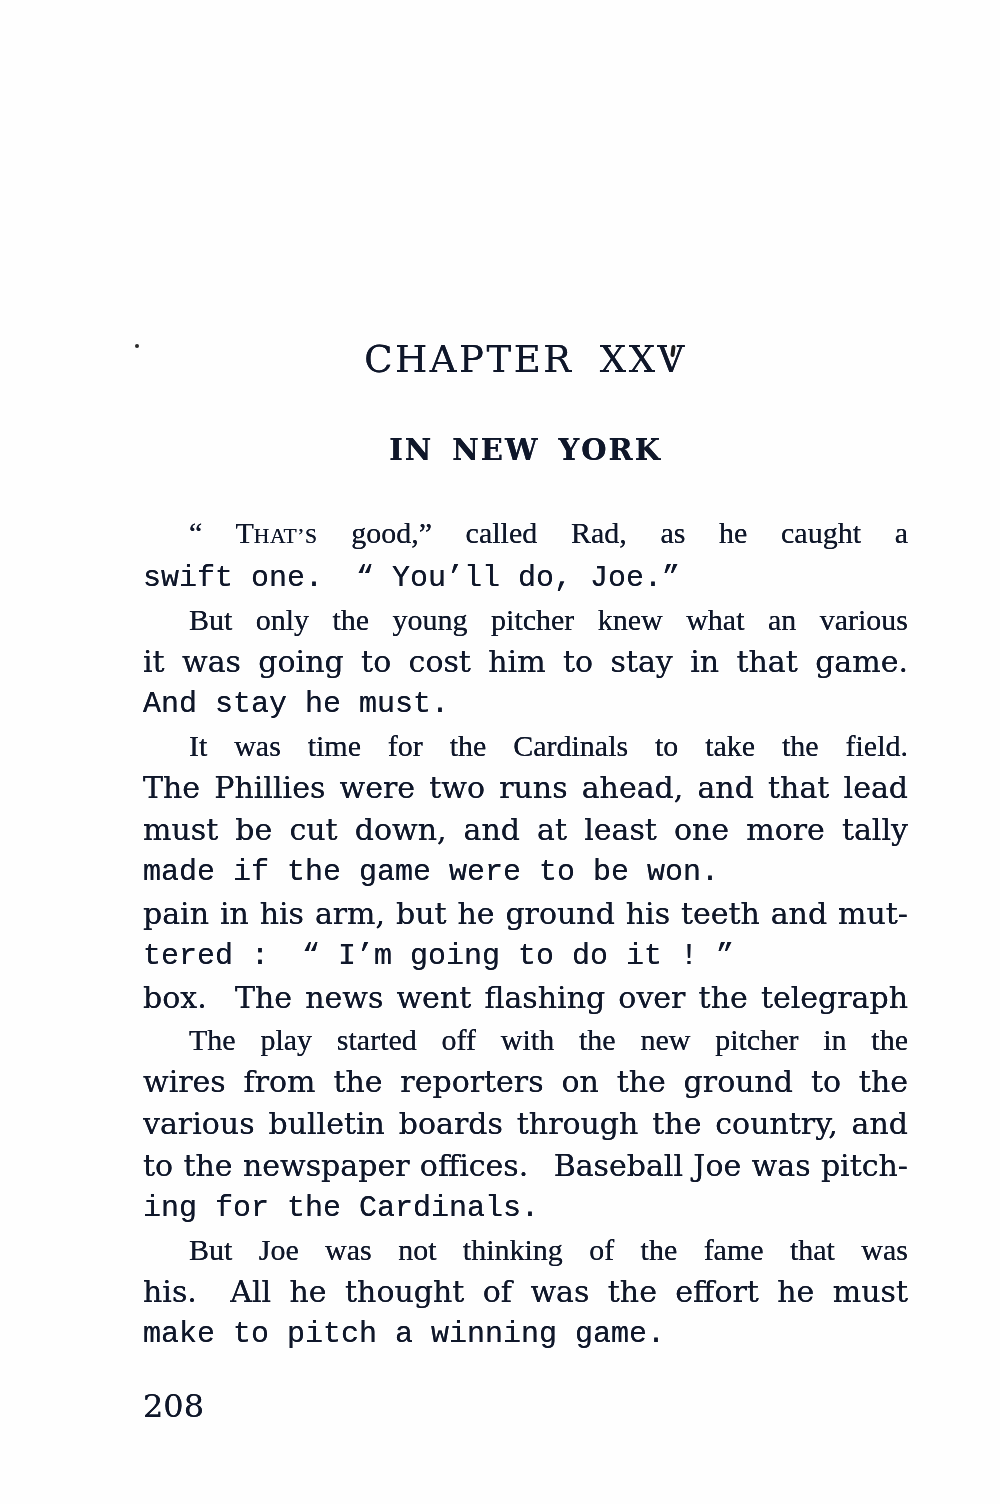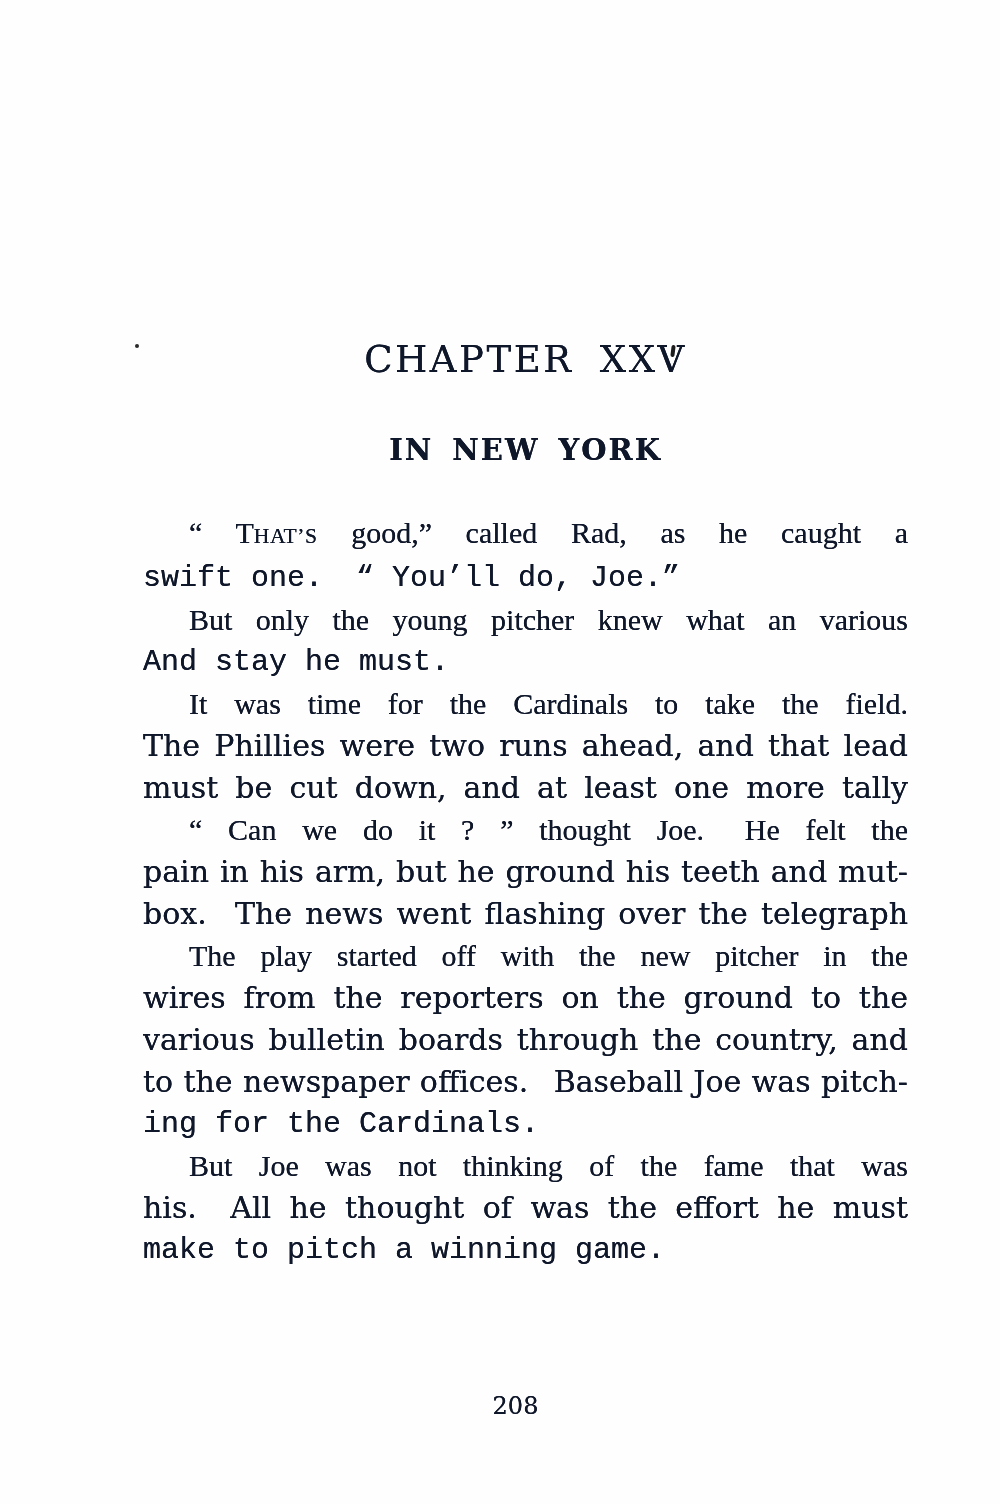--- a/index.html
+++ b/index.html
@@ -57,22 +57,21 @@
     white-space: nowrap;
   }
   .line.last { text-align-last: left; font-family: Liberation Mono, monospace; }
   .line.indent { text-indent: 46px; font-family: Liberation Serif, serif; }
   .sc { font-size: 0.72em; letter-spacing: 0.5px; }
   .page-number {
     position: absolute;
     top: 1391px;
     left: 143px;
     width: 745px;
-    text-align: center;
-    font-size: 24px;
+    font-size: 32px;
     line-height: 30px;
     text-shadow: 0 0 0.4px currentColor;
   }
   .ink-speck {
     position: absolute;
     top: 344px;
     left: 135px;
     width: 4px;
     height: 4px;
     border-radius: 50%;
@@ -97,30 +96,32 @@
   <div class="ink-mark"></div>
   <div class="chapter-heading">CHAPTER XXV</div>
   <div class="chapter-subtitle">IN NEW YORK</div>
   <div class="body-text">
       <div class="para">
         <div class="line indent"><span>“ T</span><span class="sc">HAT’S</span><span> good,” called Rad, as he caught a</span></div>
         <div class="line last"><span>swift one.  “ You’ll do, Joe.”</span></div>
       </div>
       <div class="para">
         <div class="line indent"><span>But only the young pitcher knew what an various</span></div>
+        <div class="line"><span>it was going to cost him to stay in that game.</span></div>
         <div class="line last"><span>And stay he must.</span></div>
       </div>
       <div class="para">
         <div class="line indent"><span>It was time for the Cardinals to take the field.</span></div>
         <div class="line"><span>The Phillies were two runs ahead, and that lead</span></div>
         <div class="line"><span>must be cut down, and at least one more tally</span></div>
+        <div class="line last"><span>made if the game were to be won.</span></div>
       </div>
       <div class="para">
-        <div class="line indent"><span>“ Can we do it ? ” thought Joe.  He felt the</span></div>
         <div class="line"><span>pain in his arm, but he ground his teeth and mut-</span></div>
+        <div class="line last"><span>tered :  “ I’m going to do it ! ”</span></div>
       </div>
       <div class="para">
         <div class="line"><span>box.  The news went flashing over the telegraph</span></div>
         <div class="line indent"><span>The play started off with the new pitcher in the</span></div>
         <div class="line"><span>wires from the reporters on the ground to the</span></div>
         <div class="line"><span>various bulletin boards through the country, and</span></div>
         <div class="line"><span>to the newspaper offices.  Baseball Joe was pitch-</span></div>
         <div class="line last"><span>ing for the Cardinals.</span></div>
       </div>
       <div class="para">

